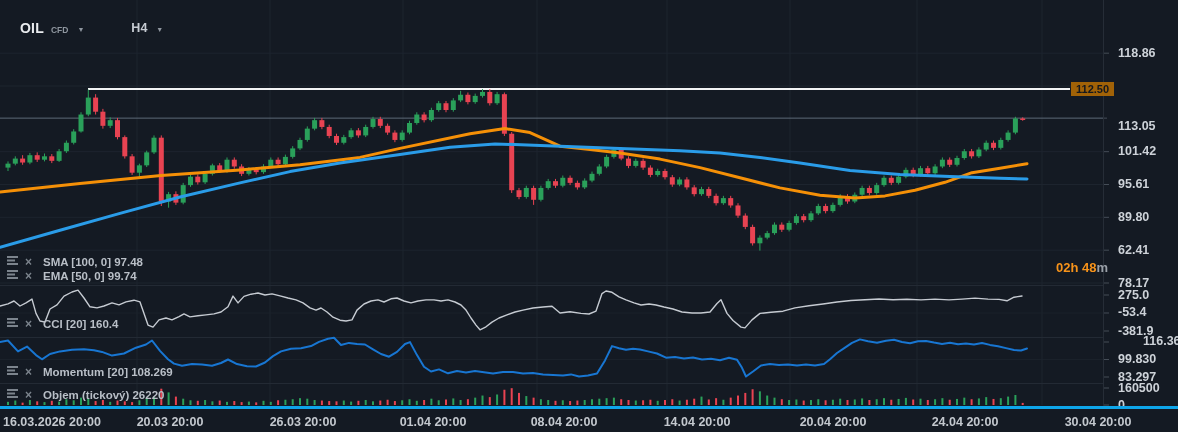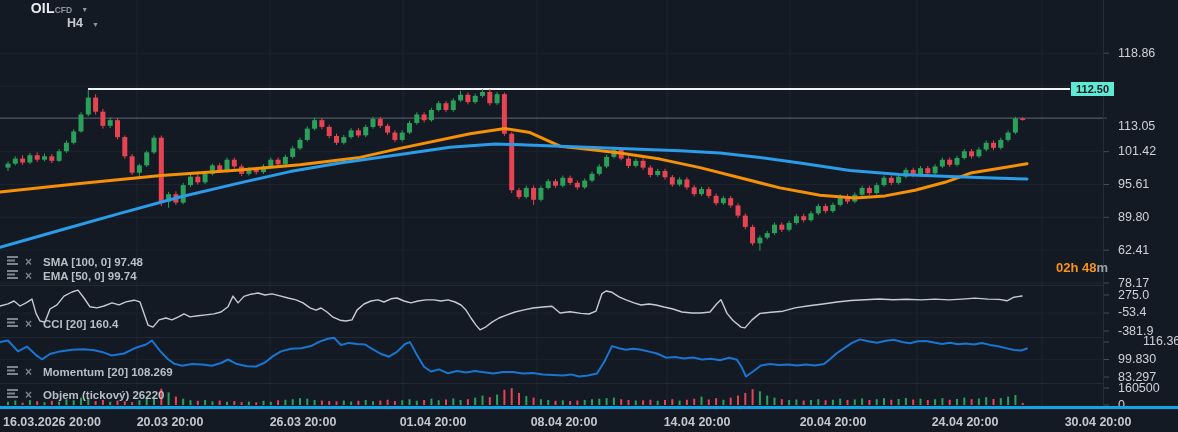--- a/index.html
+++ b/index.html
@@ -1,38 +1,38 @@
 <!DOCTYPE html>
 <html><head>
 <meta charset="utf-8">
 <style>
   html,body{margin:0;padding:0;background:#0e1219;}
   #stage{position:relative;width:1178px;height:432px;background:#141a23;overflow:hidden;
          font-family:"Liberation Sans","DejaVu Sans",sans-serif;}
   svg{position:absolute;left:0;top:0;}
   
-  #topbar{position:absolute;left:20px;top:0;display:flex;align-items:center;z-index:5;flex-direction:column;}
+  #topbar{position:absolute;left:20px;top:20px;display:flex;z-index:5;}
   .sym{font-size:14px;font-weight:bold;color:#e9ebee;letter-spacing:.2px;}
-  .symtype{font-size:8.5px;font-weight:bold;color:#8f969f;margin-left:0;margin-top:3px;}
+  .symtype{font-size:8.5px;font-weight:bold;color:#8f969f;margin-left:7px;margin-top:3px;}
   .caret{font-size:7px;color:#8f969f;margin-left:9px;margin-top:2px;}
   .tf{font-size:12.5px;font-weight:bold;color:#c6cbd2;margin-left:47px;}
   
   .indrow{position:absolute;left:7px;display:flex;align-items:center;z-index:4;white-space:nowrap;}
   .indrow .txt{font-size:11.5px;font-weight:bold;color:#b9bfc7;margin-left:8px;}
   .ic{display:inline-flex;align-items:center;justify-content:center;width:13px;height:11px;cursor:pointer;}
   .xic{color:#7c848d;font-size:12px;font-weight:bold;line-height:10px;margin-left:2px;}
   #r1{top:256px}#r2{top:270px}#r3{top:318px}#r4{top:366px}#r5{top:389px}
   
   #axis-right{position:absolute;left:1103px;top:0;width:75px;height:406px;border-left:1px solid #262d37;}
-  .alab{position:absolute;left:14px;font-size:12.5px;font-weight:normal;color:#cdd2d8;line-height:15px;}
+  .alab{position:absolute;left:14px;font-size:12.5px;font-weight:bold;color:#cdd2d8;line-height:15px;}
   
   #axis-time{position:absolute;left:0;top:406px;width:1178px;height:26px;border-top:3px solid #0ea5e9;}
   .tlab{position:absolute;top:6px;transform:translateX(-50%);font-size:12.5px;font-weight:bold;color:#c3c8ce;white-space:nowrap;}
   
-  #alert-label{position:absolute;left:1071px;top:82px;background:#5eead4;color:#15181d;
+  #alert-label{position:absolute;left:1071px;top:82px;background:#a16207;color:#15181d;
     font-size:11px;font-weight:bold;padding:0 5px;line-height:14px;z-index:6;cursor:ns-resize;}
   
   #countdown{position:absolute;left:1010px;top:260px;width:98px;text-align:right;font-size:13px;font-weight:bold;z-index:5;}
   #countdown .t{color:#f7931a;} #countdown .u{color:#9aa0a8;}
 </style>
 </head>
 <body>
 
 <div id="stage">
 

